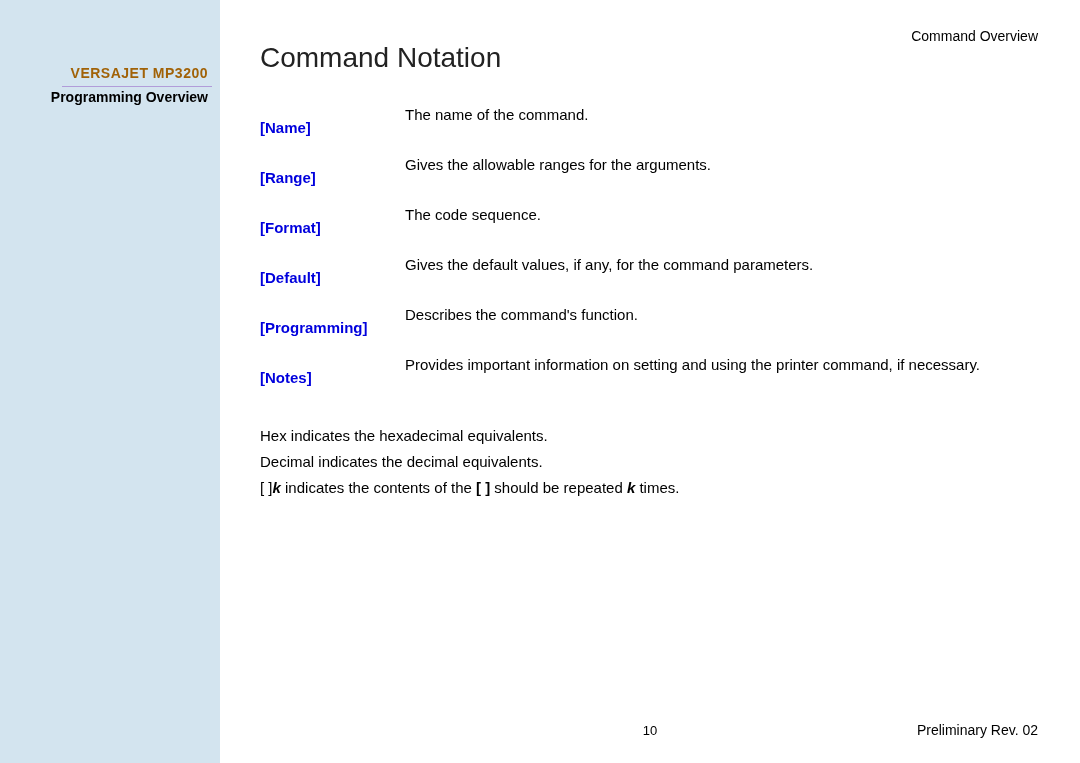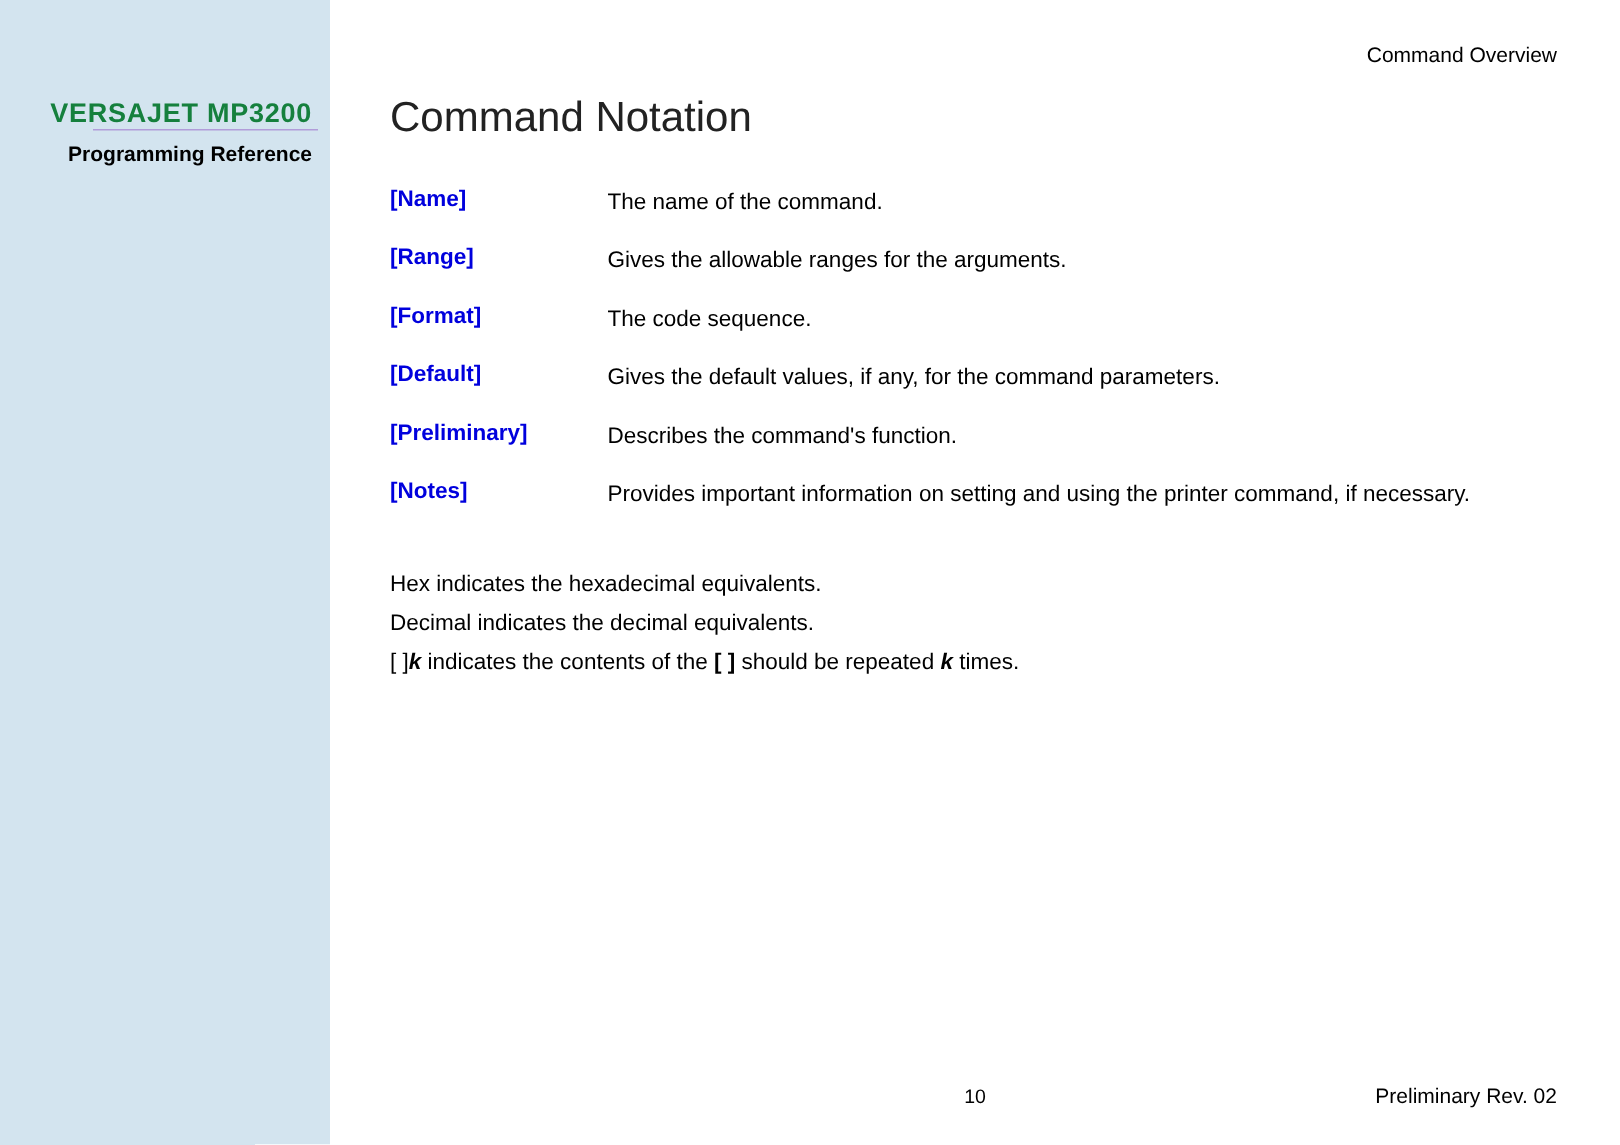--- a/index.html
+++ b/index.html
@@ -1,50 +1,50 @@
 <!DOCTYPE html>
 <html><head>
   <meta charset="utf-8">
   <style>
     * { margin: 0; padding: 0; box-sizing: border-box; }
     body { font-family: Arial, Helvetica, sans-serif; font-size: 15px; color: #000; background: #fff; width: 1080px; height: 763px; position: relative; overflow: hidden; }
 
     .page { display: flex; width: 100%; height: 100%; }
 
     .sidebar { width: 220px; flex-shrink: 0; background: #d3e4ef; padding: 60px 12px 0 12px; text-align: right; }
-    .product-name { color: #15803d; font-family: 'Trebuchet MS', Verdana, sans-serif; font-size: 18px; font-weight: bold; letter-spacing: 0.5px; margin-top: 5px; }
+    .product-name { color: #a16207; font-family: 'Trebuchet MS', Verdana, sans-serif; font-size: 14px; font-weight: bold; letter-spacing: 0.5px; margin-top: 5px; }
     .doc-title { color: #000; font-family: 'Trebuchet MS', Verdana, sans-serif; font-weight: bold; font-size: 14px; margin-top: 8px; }
 
-    .main { flex: 1; padding: 44px 40px 20px 40px; position: relative; }
+    .main { flex: 1; padding: 24px 40px 20px 40px; position: relative; }
     .header-right { position: absolute; top: 28px; right: 42px; font-size: 14px; }
 
     .heading { font-family: 'Trebuchet MS', Verdana, sans-serif; font-size: 28px; font-weight: 400; color: #222; margin-top: 18px; }
 
     .divider { width: 150px; height: 1px; background: #b19cd9; position: absolute; left: -158px; top: 86px; }
 
     .def-table { margin-top: 30px; }
     .def-row { display: flex; margin-bottom: 18px; align-items: flex-start; }
-    .def-label { width: 145px; flex-shrink: 0; color: #0000dd; font-weight: bold; font-size: 15px; font-family: Arial, sans-serif; }
+    .def-label { width: 145px; flex-shrink: 0; color: #0000dd; font-weight: bold; font-size: 15px; font-family: Arial, sans-serif; margin-top: 15px; }
     .def-val { font-size: 15px; line-height: 1.4; }
 
     .notes-block { margin-top: 38px; line-height: 1.6; font-size: 15px; }
     .notes-block p { margin-bottom: 2px; }
     .italic-k { font-style: italic; font-weight: bold; }
 
     .footer { position: absolute; bottom: 33px; left: 0; right: 0; display: flex; justify-content: space-between; align-items: center; padding: 0 40px 0 0; font-size: 14px; }
     .page-number { position: absolute; left: 50%; transform: translateX(-50%); font-size: 13px; }
     .rev { position: absolute; right: 42px; font-size: 14px; text-align: right; }
   </style>
 </head>
 <body>
 
 <div class="page">
   <aside class="sidebar">
     <div class="product-name">VERSAJET MP3200</div>
-    <div class="doc-title">Programming Reference</div>
+    <div class="doc-title">Programming Overview</div>
   </aside>
 
   <main class="main">
     <div class="divider"></div>
     <div class="header-right">Command Overview</div>
 
     <h1 class="heading">Command Notation</h1>
 
     <div class="def-table">
       <div class="def-row">
@@ -57,21 +57,21 @@
       </div>
       <div class="def-row">
         <div class="def-label">[Format]</div>
         <div class="def-val">The code sequence.</div>
       </div>
       <div class="def-row">
         <div class="def-label">[Default]</div>
         <div class="def-val">Gives the default values, if any, for the command parameters.</div>
       </div>
       <div class="def-row">
-        <div class="def-label">[Preliminary]</div>
+        <div class="def-label">[Programming]</div>
         <div class="def-val">Describes the command's function.</div>
       </div>
       <div class="def-row">
         <div class="def-label">[Notes]</div>
         <div class="def-val">Provides important information on setting and using the printer command, if necessary.</div>
       </div>
     </div>
 
     <div class="notes-block">
       <p>Hex indicates the hexadecimal equivalents.</p>

